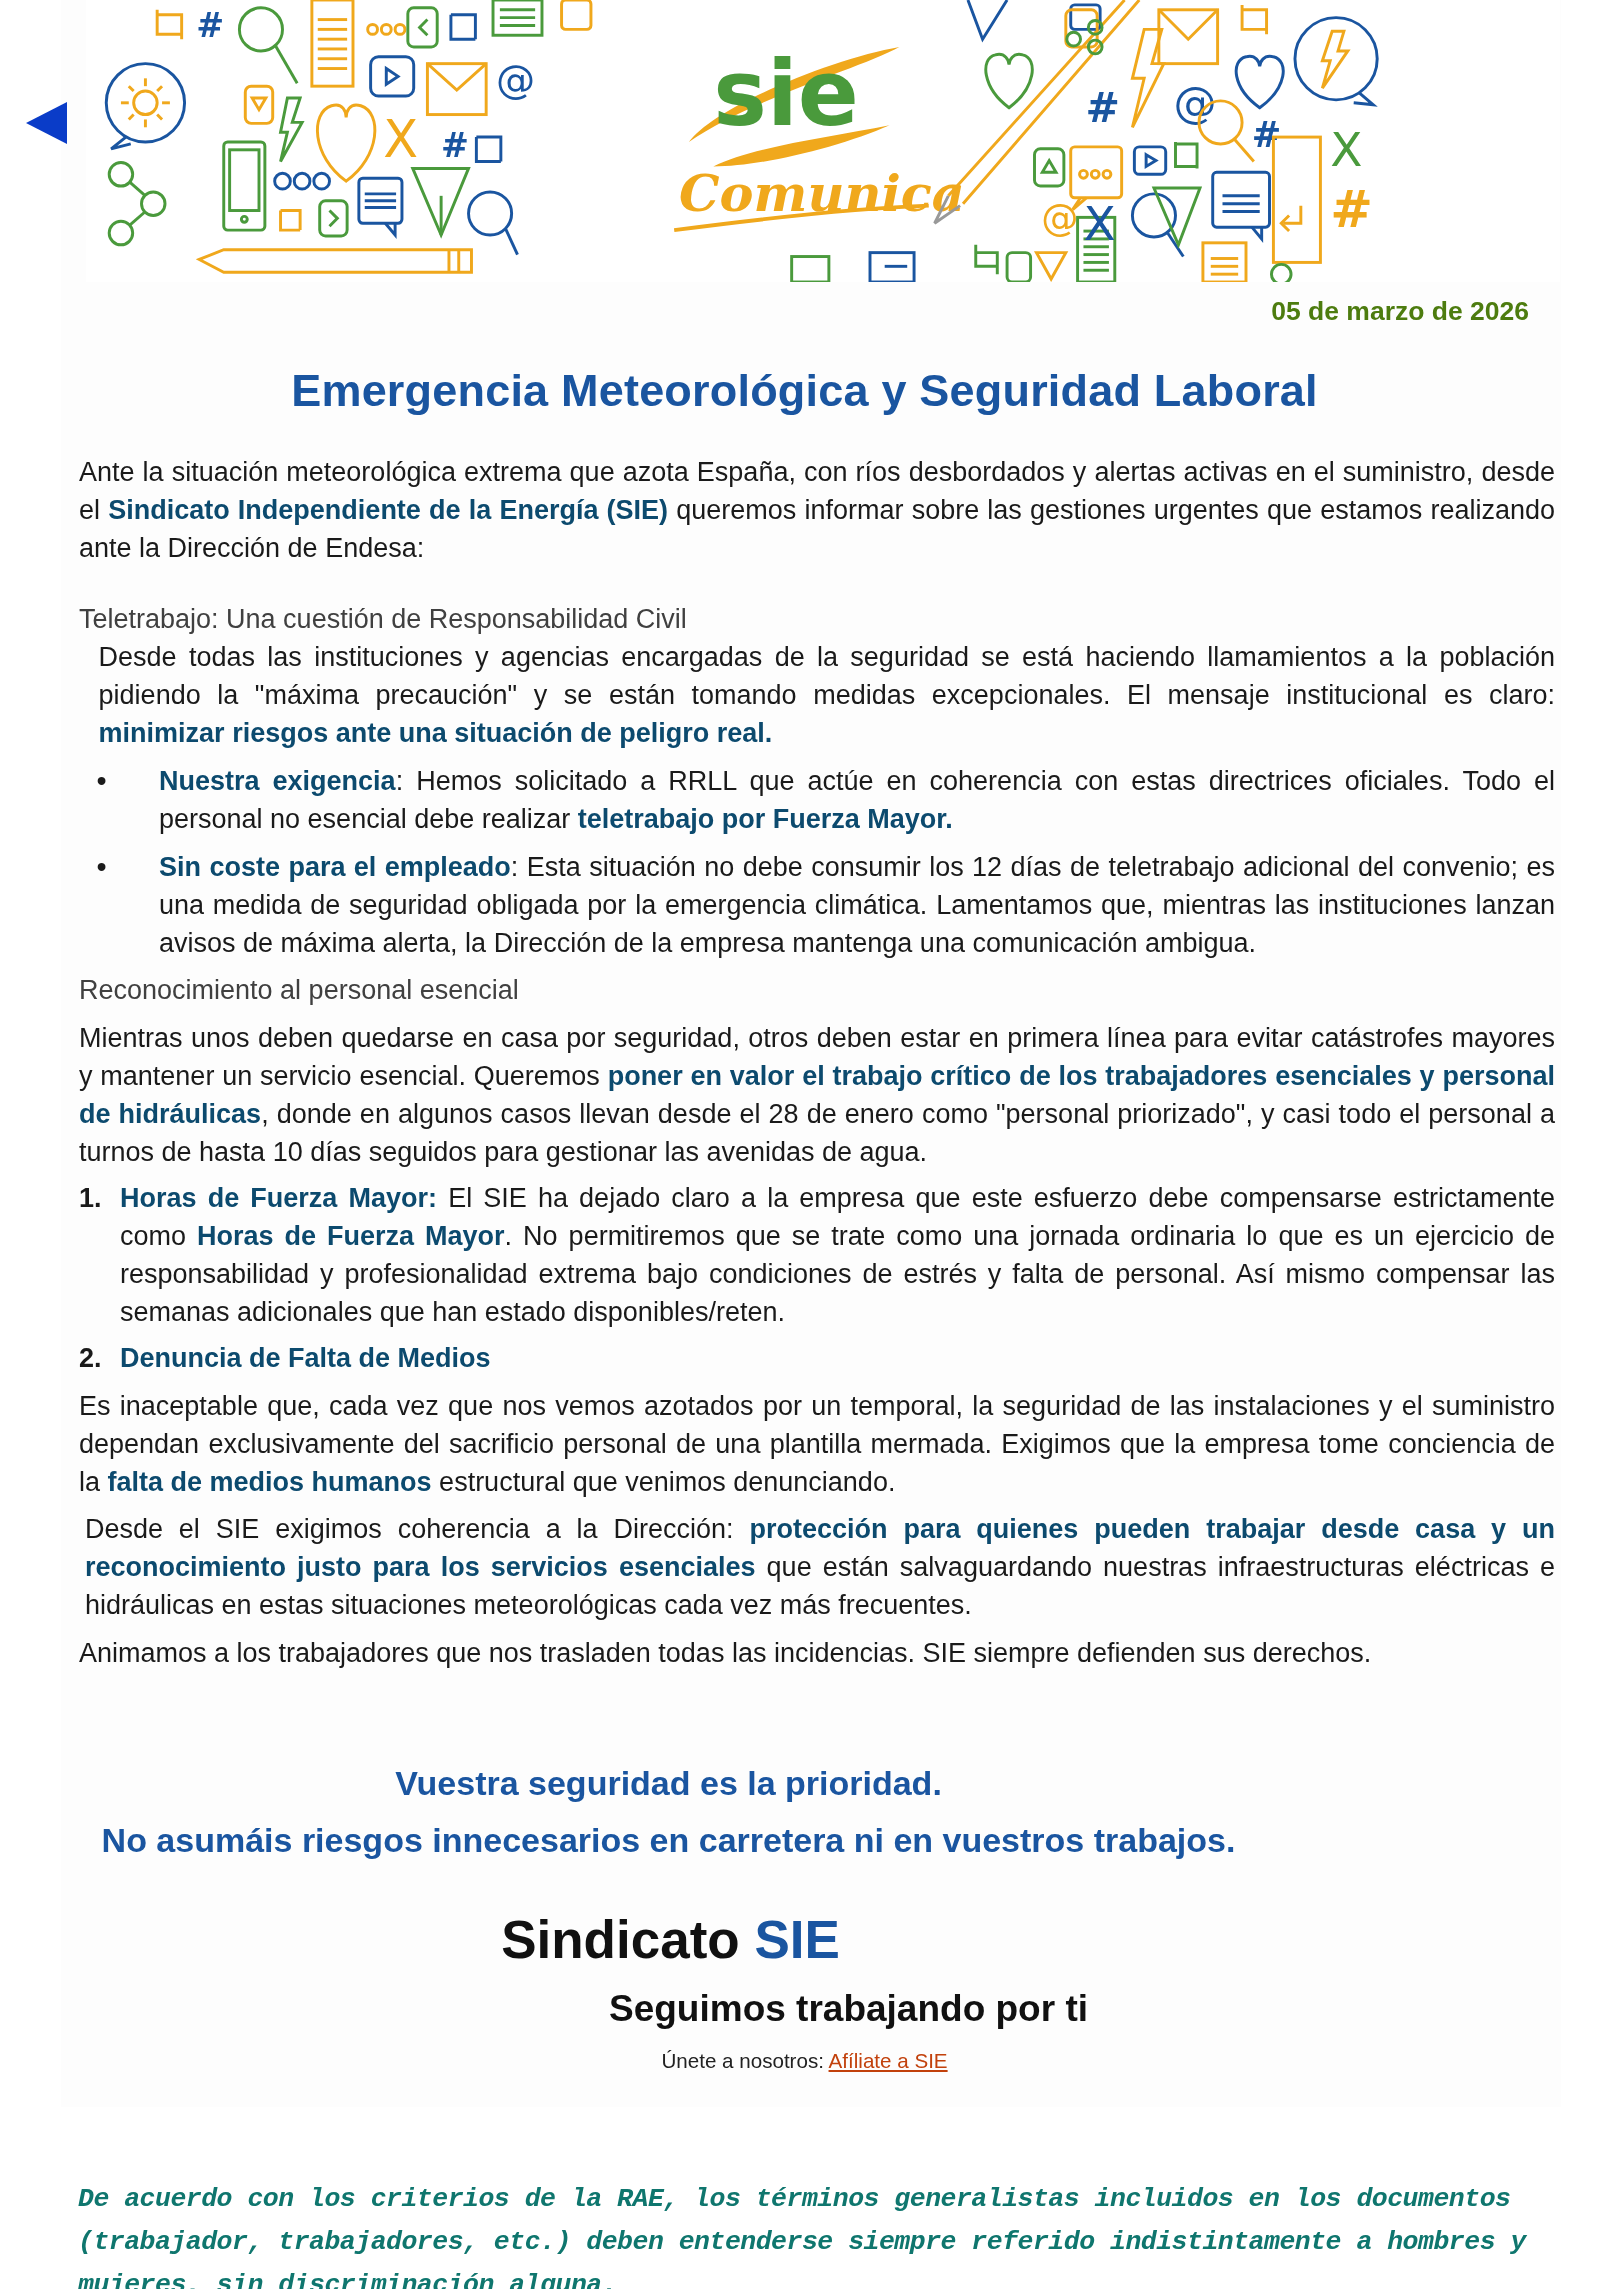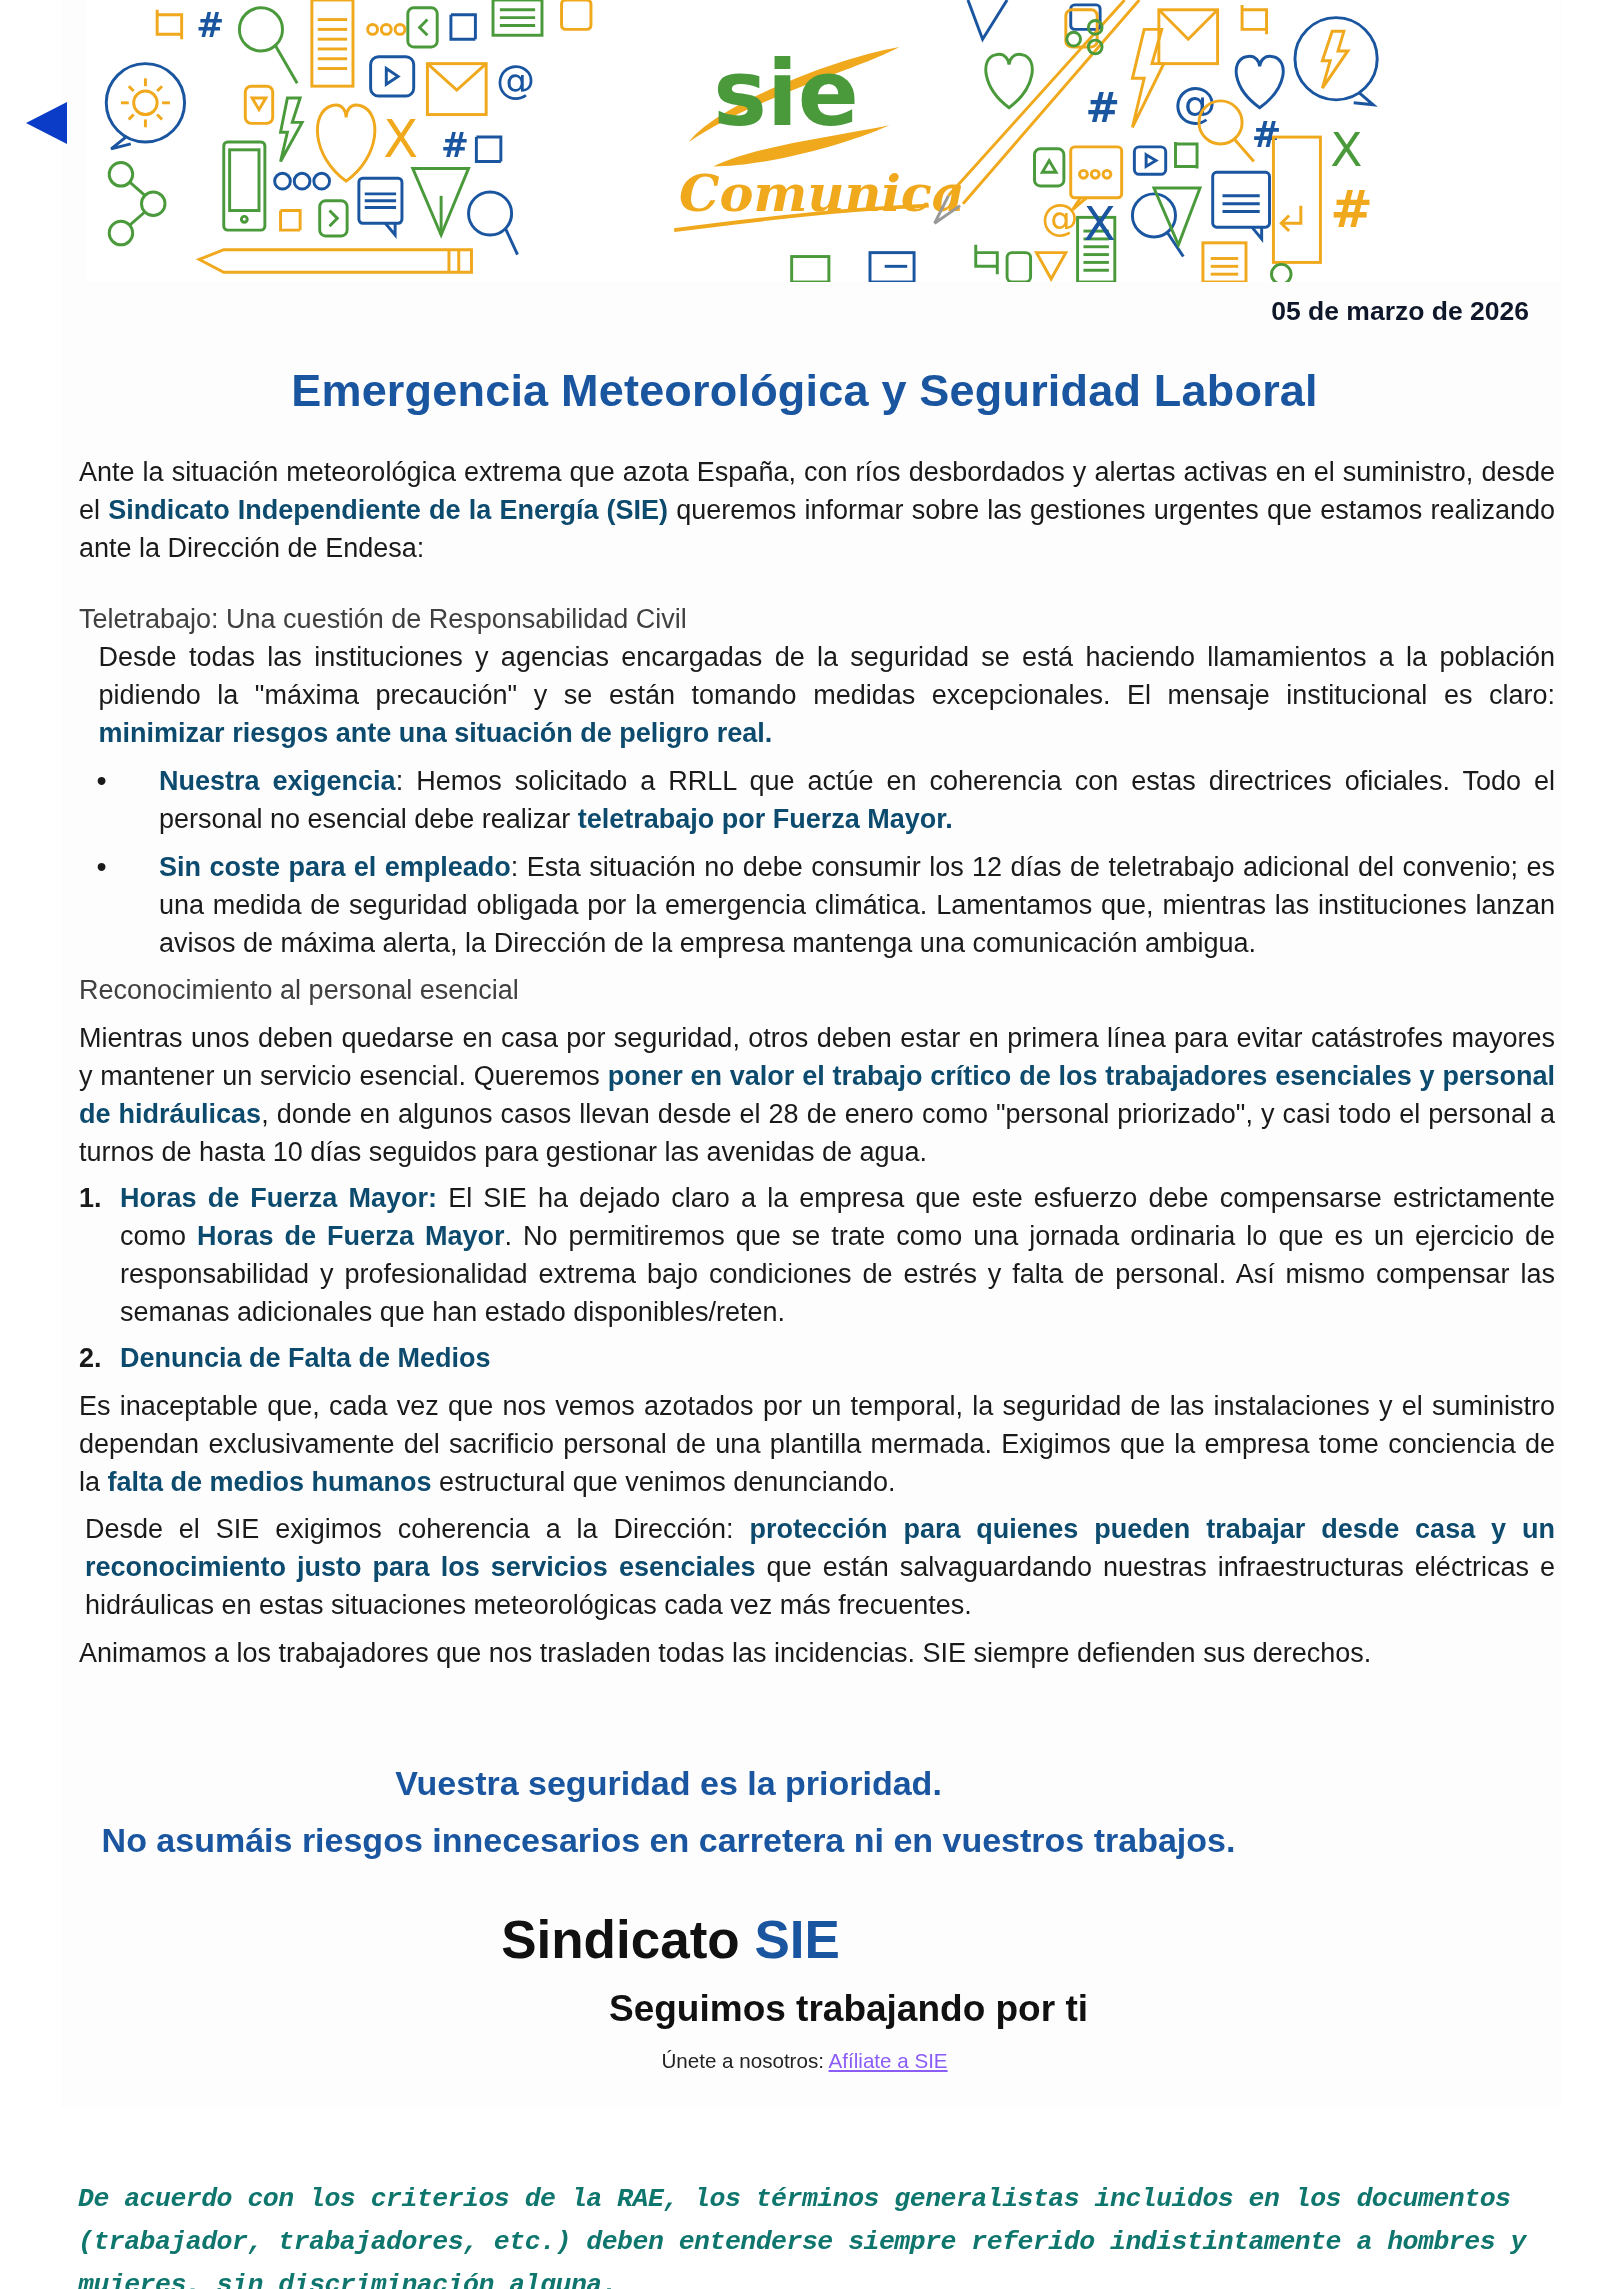--- a/index.html
+++ b/index.html
@@ -1,42 +1,42 @@
 <!DOCTYPE html>
 <html><head>
 <meta charset="utf-8">
 <style>
   html, body { margin: 0; padding: 0; background: #ffffff; }
   body { width: 1609px; height: 2290px; position: relative; overflow: hidden; font-family: "Liberation Sans", sans-serif; color: #111; }
   .page-bg { position: absolute; left: 61px; top: 0; width: 1500px; height: 2107px; background: #fdfdfd; }
   .back-arrow { position: absolute; left: 25.5px; top: 102px; width: 0; height: 0; border-top: 21.6px solid transparent; border-bottom: 21.6px solid transparent; border-right: 41px solid #0a3cc8; cursor: pointer; }
   .banner { position: absolute; left: 86px; top: 0; width: 1474px; height: 282px; overflow: hidden; background: #fff; }
   .banner svg { width: 100%; height: 100%; display: block; }
-  .date { position: absolute; right: 80px; top: 296px; font-size: 26.5px; font-weight: bold; color: #0f172a; }
+  .date { position: absolute; right: 80px; top: 296px; font-size: 26.5px; font-weight: bold; color: #4d7c0f; }
   .title { position: absolute; left: 0; width: 1609px; top: 365px; text-align: center; font-size: 45px; font-weight: bold; color: #1a55a0; letter-spacing: 0.2px; }
   .content { position: absolute; left: 79px; width: 1476px; top: 453px; font-size: 27px; line-height: 38px; text-align: justify; color: #1a1a1a; }
   .content p { margin: 0; }
   .content b { font-weight: bold; color: #0c4a6e; }
   .section-h { font-weight: normal; color: #404040; }
   .indent { padding-left: 19.6px; }
   .gap-s { margin-top: 9.8px !important; }
   ul.bullets { list-style: none; margin: 9.8px 0 0 0; padding: 0; }
   ul.bullets li { position: relative; padding-left: 80px; margin-bottom: 9.8px; }
   ul.bullets li::before { content: "\2022"; position: absolute; left: 17.6px; top: 0; font-size: 29px; }
   ol.nums { list-style: none; margin: 7.8px 0 0 0; padding: 0; }
   ol.nums li { position: relative; padding-left: 41px; margin-bottom: 7.8px; }
   .num { position: absolute; left: 0; top: 0; font-weight: bold; }
   .closing { position: absolute; left: 0; width: 1337px; text-align: center; font-weight: bold; color: #1a55a0; font-size: 34px; }
   .closing1 { top: 1764px; }
   .closing2 { top: 1821px; }
   .sign1 { position: absolute; left: 0; width: 1341px; top: 1909px; text-align: center; font-size: 53px; font-weight: bold; color: #111; }
   .sign1 .sie { color: #1a55a0; }
   .sign2 { position: absolute; left: 0; width: 1609px; top: 1988px; text-align: center; font-size: 37px; font-weight: bold; color: #111; padding-left: 44px; }
   .join { position: absolute; left: 0; width: 1609px; top: 2049px; text-align: center; font-size: 20.6px; color: #222; }
-  .join a { color: #8b5cf6; text-decoration: underline; }
+  .join a { color: #c2410c; text-decoration: underline; }
   .disclaimer { position: absolute; left: 78px; width: 1470px; top: 2178px; font-family: Liberation Mono, monospace; font-style: italic; font-weight: bold; color: #0f766e; font-size: 26.5px; line-height: 43px; letter-spacing: -0.5px; }
 </style>
 </head>
 <body>
 
 <div class="page-bg"></div>
 
 <div class="back-arrow"></div>
 
 <div class="banner">

